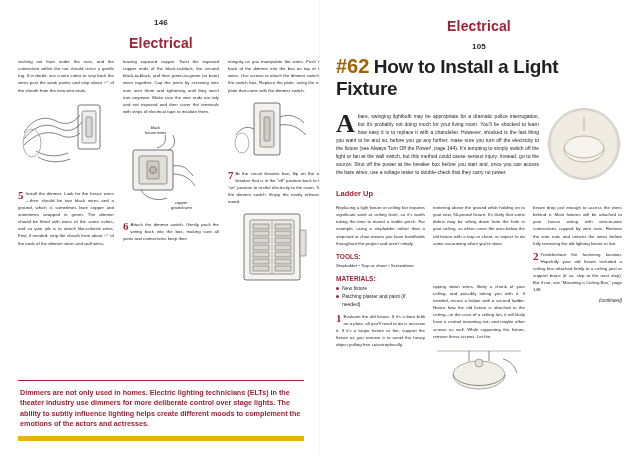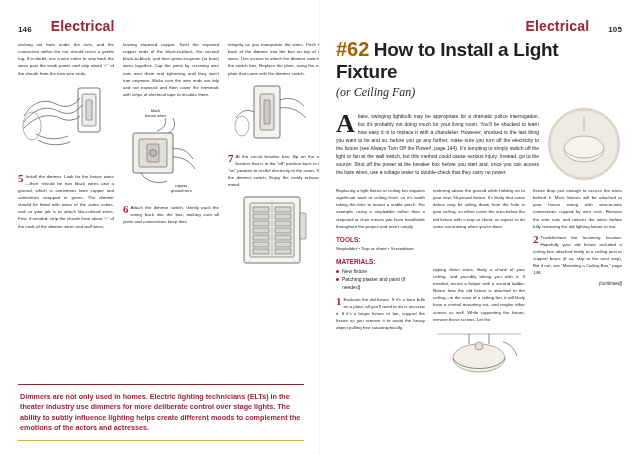--- a/index.html
+++ b/index.html
@@ -9,39 +9,39 @@
     font-family:"Liberation Sans", sans-serif;
     color:#231f20;
   }
   .spread{position:relative;width:640px;height:455px;}
   .page{position:absolute;top:0;height:455px;width:320px;box-sizing:border-box;}
   .page.left{left:0;padding:18px 16px 10px 18px;}
   .page.right{left:320px;padding:18px 18px 10px 16px;background:#fff;}
   .gutter{position:absolute;left:319px;top:0;width:2px;height:455px;background:linear-gradient(to right,#ffffff,#e9e7e4,#ffffff);}
 
   
-  .runhead{display:flex;align-items:flex-end;gap:19px;font-size:7.5px;letter-spacing:.02em;}
+  .runhead{display:flex;align-items:center;gap:8px;font-size:7.5px;letter-spacing:.02em;flex-direction:column;}
   .runhead .num{font-weight:bold;color:#231f20;font-size:8px;}
   .runhead .sect{color:#9d2235;font-weight:bold;font-size:14px;}
   .runhead.right{justify-content:flex-end;}
 
   
   .cols{display:flex;gap:9px;margin-top:7px;}
   .col{width:96px;}
   .col p, .col .para{font-size:4.4px;line-height:1.62;text-align:justify;margin:0 0 4px 0;color:#2a2724;}
 
   .stepnum{color:#9d2235;font-weight:bold;font-size:11px;line-height:1;float:left;margin:0 2px 0 0;font-family:"Liberation Serif", serif;}
 
   
   .art{margin:5px 0;}
   svg{display:block;}
 
   .pullbox{
     position:absolute;left:18px;right:16px;bottom:14px;
-    border-top:1px solid #9d2235;border-bottom:1px solid #eab308;
+    border-top:1px solid #9d2235;border-bottom:5px solid #eab308;
     padding:7px 2px 7px 2px;
   }
   .pullbox p{margin:0;font-size:7.2px;line-height:1.42;color:#9d2235;font-weight:bold;}
 
   
   .title-wrap{margin-top:4px;}
   .chapnum{color:#a16207;font-weight:bold;font-size:20px;font-family:"Liberation Sans", sans-serif;}
   .title{font-size:19px;font-weight:bold;letter-spacing:-.3px;display:inline;margin-top:40px;}
   .subtitle{font-size:12px;font-style:italic;font-family:"Liberation Serif", serif;margin-top:2px;}
 
@@ -194,21 +194,20 @@
   <div class="page right">
 
     <div class="runhead right">
       <span class="sect">Electrical</span>
       <span class="num">105</span>
     </div>
 
     <div class="title-wrap">
       <span class="chapnum">#62</span>
       <span class="title">How to Install a Light Fixture</span>
-      <div class="subtitle">(or Ceiling Fan)</div>
     </div>
 
     <div style="display:flex;gap:9px;margin-top:6px;">
       <div style="flex:1;">
         <p class="intro">
           <span class="dropcap">A</span>
           <span>bare, swinging lightbulb may be appropriate for a dramatic police interrogation, but it's probably not doing much for your living room. You'll be shocked to learn how easy it is to replace it with a chandelier. However, shocked is the last thing you want to be and so, before you go any further, make sure you turn off the electricity to the fixture (see Always Turn Off the Power!, page 144). It's tempting to simply switch off the light or fan at the wall switch, but this method could cause serious injury. Instead, go to the source: Shut off the power at the breaker box before you start and, once you can access the bare wires, use a voltage tester to double-check that they carry no power.</span>
         </p>
       </div>
       <div style="width:74px;flex:none;padding-top:2px;">
@@ -218,20 +217,21 @@
             <g fill="none" stroke="#b0a89c" stroke-width="0.9">
               <path d="M35 8 L35 22"></path>
               <ellipse cx="35" cy="40" rx="20" ry="13" fill="#f7f4ee"></ellipse>
               <path d="M15 40 C22 52, 48 52, 55 40"></path>
             </g>
           </svg>
         </div>
       </div>
     </div>
 
+    <div class="sub-h">Ladder Up</div>
 
     <div class="cols3">
       <div class="c3">
         <p>Replacing a light fixture or ceiling fan requires significant work at ceiling level, so it's worth taking the time to mount a stable perch. For example, using a stepladder rather than a stepstool or chair means you have handholds throughout the project and aren't simply</p>
         <div class="tools-h">TOOLS:</div>
         <p class="tools-list">Stepladder • Tarp or sheet • Screwdriver</p>
         <div class="tools-h">MATERIALS:</div>
         <ul class="mat-list">
           <li>New fixture</li>
           <li>Patching plaster and paint (if needed)</li>

